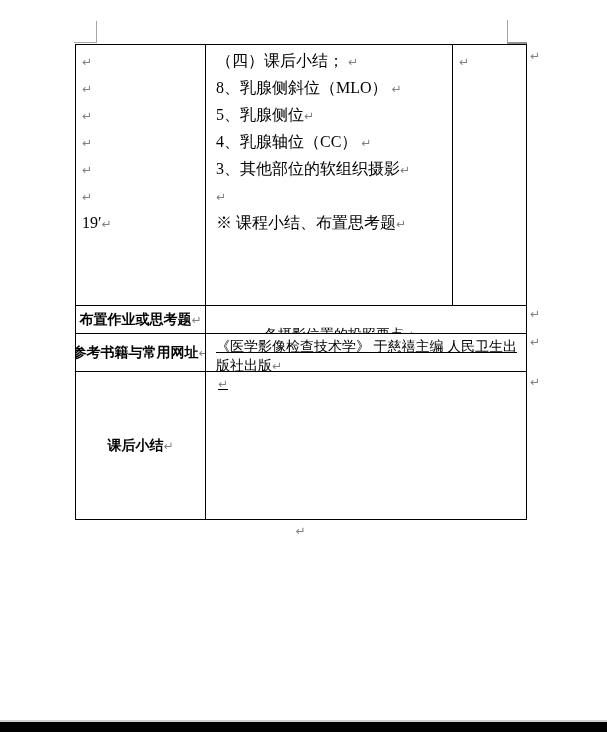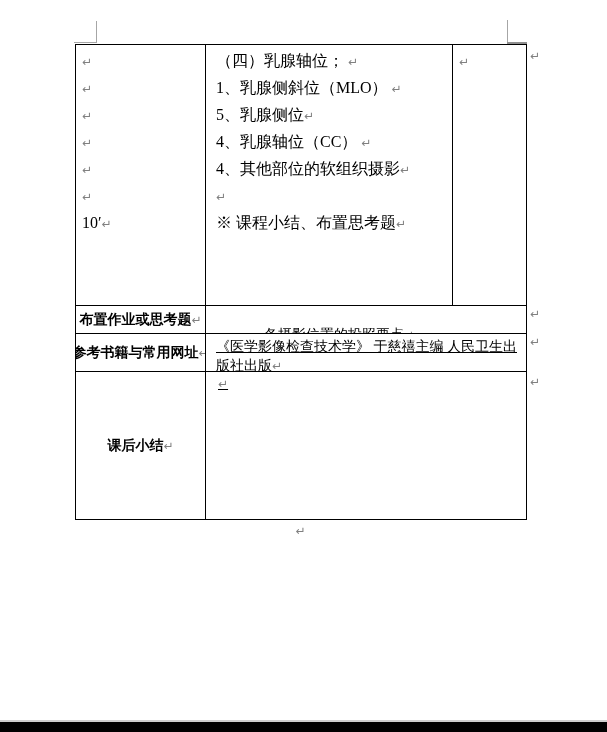--- a/index.html
+++ b/index.html
@@ -62,28 +62,28 @@
   <div class="doc-table">
 
     <div class="row r1">
       <div class="cell c1 time-cell">
         <div class="line"><span class="pilcrow">↵</span></div>
         <div class="line"><span class="pilcrow">↵</span></div>
         <div class="line"><span class="pilcrow">↵</span></div>
         <div class="line"><span class="pilcrow">↵</span></div>
         <div class="line"><span class="pilcrow">↵</span></div>
         <div class="line"><span class="pilcrow">↵</span></div>
-        <div class="line"><span>10′</span><span class="pilcrow">↵</span></div>
+        <div class="line"><span>19′</span><span class="pilcrow">↵</span></div>
       </div>
       <div class="cell c2 content-cell">
-        <div class="line"><span>（四）乳腺轴位； </span><span class="pilcrow">↵</span></div>
-        <div class="line"><span>1、乳腺侧斜位（MLO） </span><span class="pilcrow">↵</span></div>
+        <div class="line"><span>（四）课后小结； </span><span class="pilcrow">↵</span></div>
+        <div class="line"><span>8、乳腺侧斜位（MLO） </span><span class="pilcrow">↵</span></div>
         <div class="line"><span>5、乳腺侧位</span><span class="pilcrow">↵</span></div>
         <div class="line"><span>4、乳腺轴位（CC） </span><span class="pilcrow">↵</span></div>
-        <div class="line"><span>4、其他部位的软组织摄影</span><span class="pilcrow">↵</span></div>
+        <div class="line"><span>3、其他部位的软组织摄影</span><span class="pilcrow">↵</span></div>
         <div class="line"><span class="pilcrow">↵</span></div>
         <div class="line"><span>※ 课程小结、布置思考题</span><span class="pilcrow">↵</span></div>
       </div>
       <div class="cell c3 notes-cell">
         <div class="line"><span class="pilcrow">↵</span></div>
       </div>
     </div>
 
     <div class="row r2">
       <div class="cell c1 label-cell">

